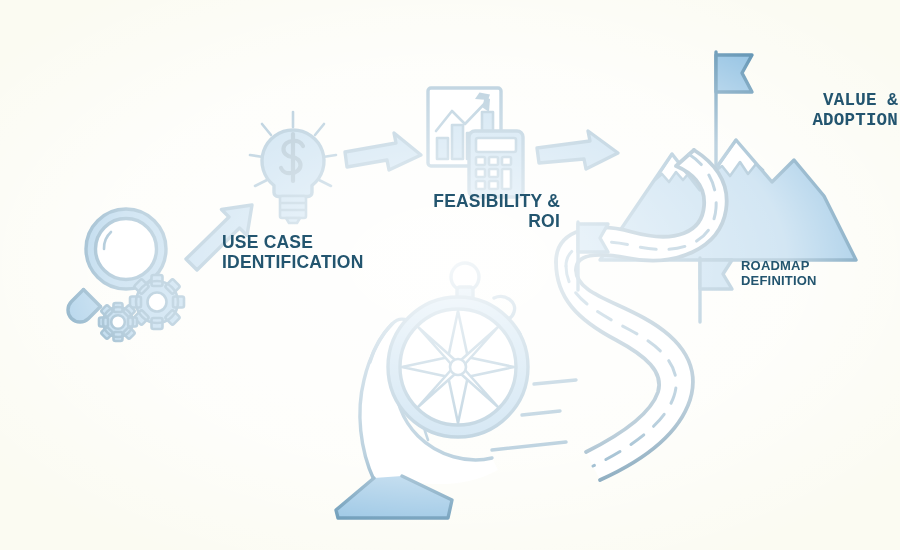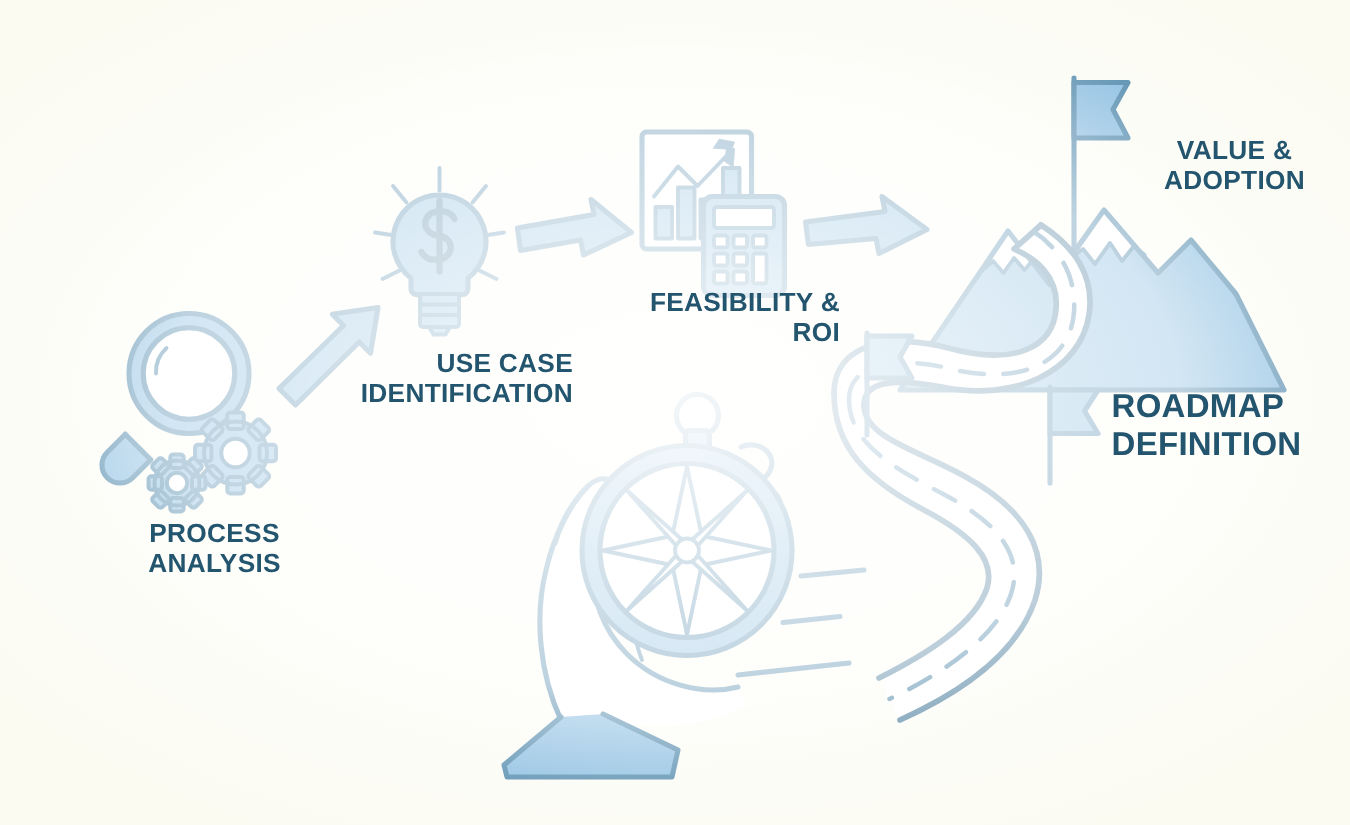--- a/index.html
+++ b/index.html
@@ -39,24 +39,24 @@
     font-family: "Liberation Sans", "DejaVu Sans", sans-serif;
     font-weight: 700;
     color: #23556f;
     letter-spacing: 0.2px;
     line-height: 1.13;
     text-transform: uppercase;
     z-index: 5;
     white-space: pre-line;
   }
   #lbl-process   { left:  78px; top: 346px; width: 130px; text-align: center; font-size: 17.5px; }
-  #lbl-usecase   { left: 222px; top: 233px; width: 160px; text-align: right; font-size: 17.5px; }
+  #lbl-usecase   { left: 222px; top: 233px; width: 160px; text-align: left; font-size: 17.5px; }
   #lbl-feas      { left: 400px; top: 192px; width: 160px; text-align: right; font-size: 17.5px; }
-  #lbl-value     { left: 748px; top:  91px; width: 150px; text-align: center;   font-size: 17.5px; }
-  #lbl-roadmap   { left: 741px; top: 259px; width: 160px; text-align: left;   font-size: 22px; }
+  #lbl-value     { left: 748px; top:  91px; width: 150px; text-align: right;   font-size: 17.5px; font-family: Liberation Mono, monospace; }
+  #lbl-roadmap   { left: 741px; top: 259px; width: 160px; text-align: left;   font-size: 13px; }
 </style>
 </head>
 <body>
 
 <div id="stage">
 
   <svg id="art" viewBox="0 0 900 550" aria-hidden="true">
     <defs>
       <style>
         .f  { fill: #6aabd8; }
@@ -394,22 +394,20 @@
       <path class="w n s" d="M392 324 C 382 334, 374 348, 370 362"></path>
     </g>
 
     <g class="n s">
       <line x1="534" y1="384" x2="576" y2="380"></line>
       <line x1="522" y1="415" x2="560" y2="411"></line>
       <line x1="492" y1="450" x2="566" y2="442"></line>
     </g>
   </svg>
 
-  <div class="lbl" id="lbl-process">PROCESS
-ANALYSIS</div>
   <div class="lbl" id="lbl-usecase">USE CASE
 IDENTIFICATION</div>
   <div class="lbl" id="lbl-feas">FEASIBILITY &amp;
 ROI</div>
   <div class="lbl" id="lbl-value">VALUE &amp;
 ADOPTION</div>
   <div class="lbl" id="lbl-roadmap">ROADMAP
 DEFINITION</div>
 
 </div>

